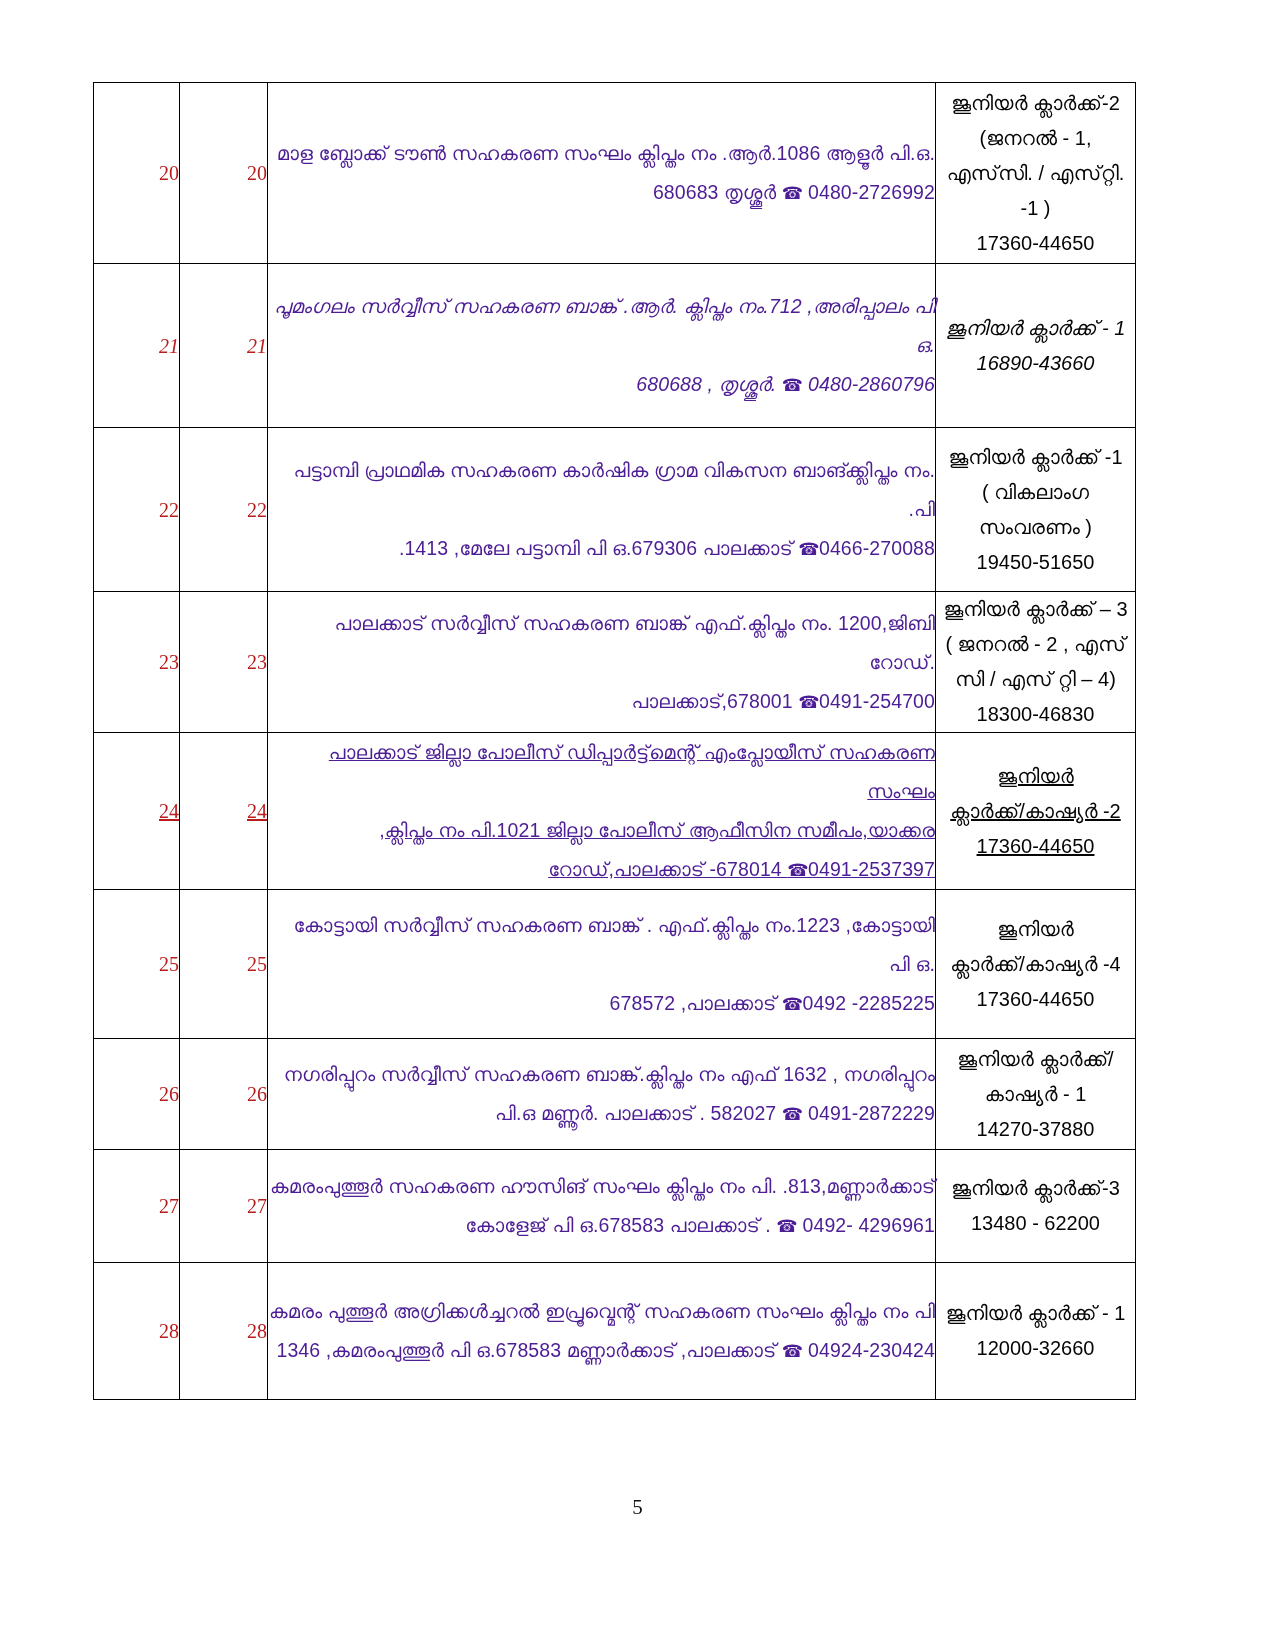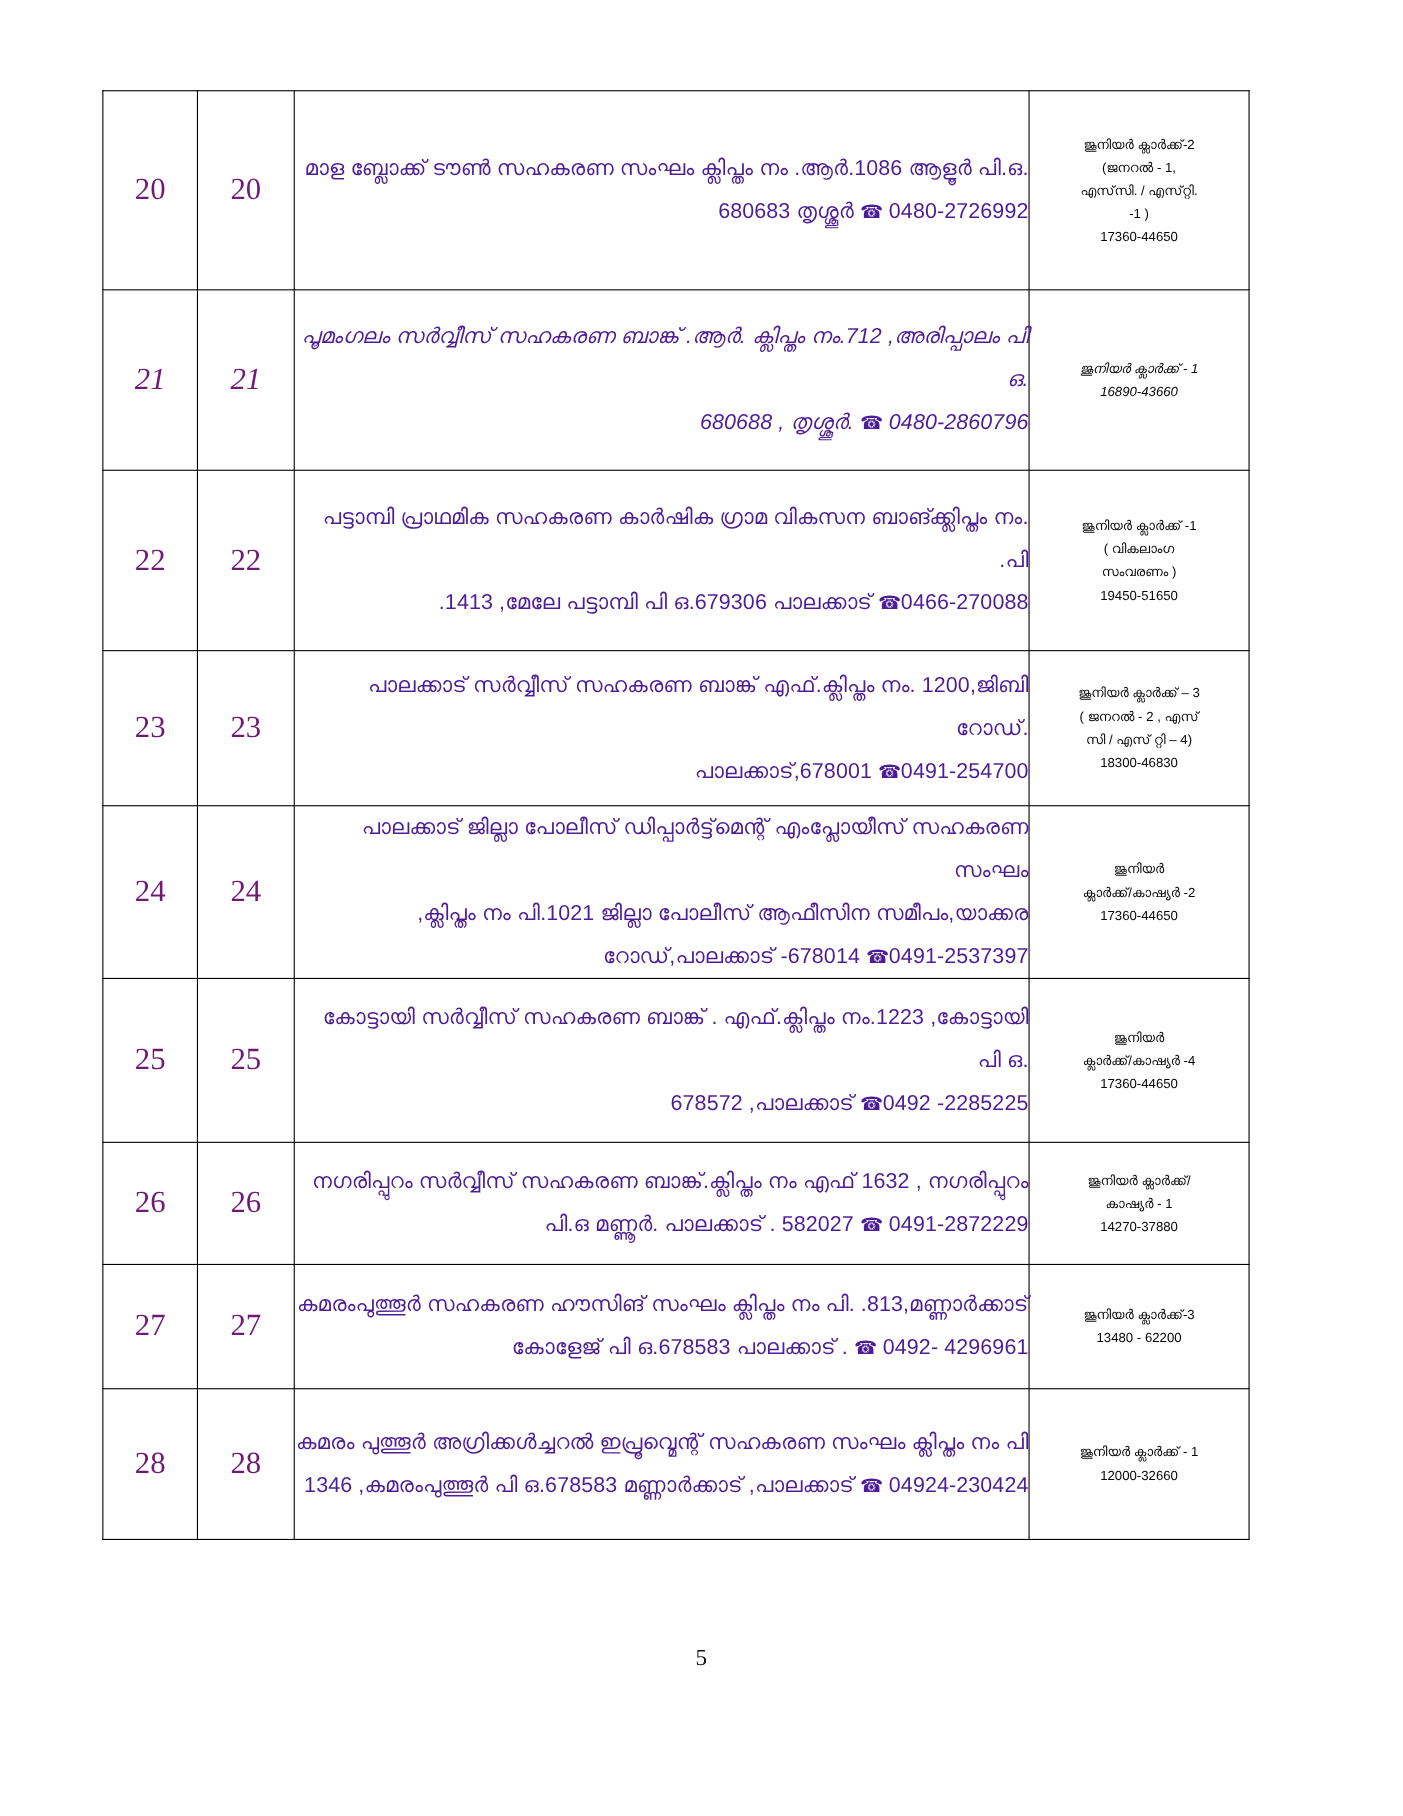--- a/index.html
+++ b/index.html
@@ -45,40 +45,40 @@
     padding: 0;
   }
 
   
   col.c-slno    { width: 86px; }
   col.c-srno    { width: 88px; }
   col.c-society { width: 668px; }
   col.c-post    { width: 200px; }
 
   .cell-num {
-    text-align: center;
+    text-align: right;
     font-family: "Liberation Serif", "DejaVu Serif", serif;
-    font-size: 28px;
+    font-size: 20px;
     line-height: 1.2;
-    color: #701a75;
+    color: #b91c1c;
   }
 
   .cell-society {
     padding: 14px 12px 14px 16px;
     font-size: 19.5px;
     line-height: 2.0;
     text-align: right;
     color: #4c1d95;
     letter-spacing: 0.1px;
   }
 
   .cell-post {
     padding: 12px 6px 12px 6px;
     text-align: center;
-    font-size: 12px;
+    font-size: 20px;
     line-height: 1.75;
     color: #050505;
   }
 
   .cell-post .post-line { display: block; }
   .cell-post .scale { display: block; white-space: nowrap; }
 
   .tel {
     font-family: "DejaVu Sans", sans-serif;
     font-size: 17px;
@@ -94,21 +94,21 @@
     font-family: "Liberation Serif", "DejaVu Serif", serif;
     font-size: 21px;
     color: #111111;
   }
 
   
   tr.r20 td { height: 180px; }
   tr.r21 td { height: 163px; font-style: italic; }
   tr.r22 td { height: 163px; }
   tr.r23 td { height: 140px; }
-  tr.r24 td { height: 128px; }
+  tr.r24 td { height: 128px; text-decoration: underline; }
   tr.r25 td { height: 148px; }
   tr.r26 td { height: 110px; }
   tr.r27 td { height: 112px; }
   tr.r28 td { height: 136px; }
 </style>
 </head>
 <body>
 
 <div class="page">
 

